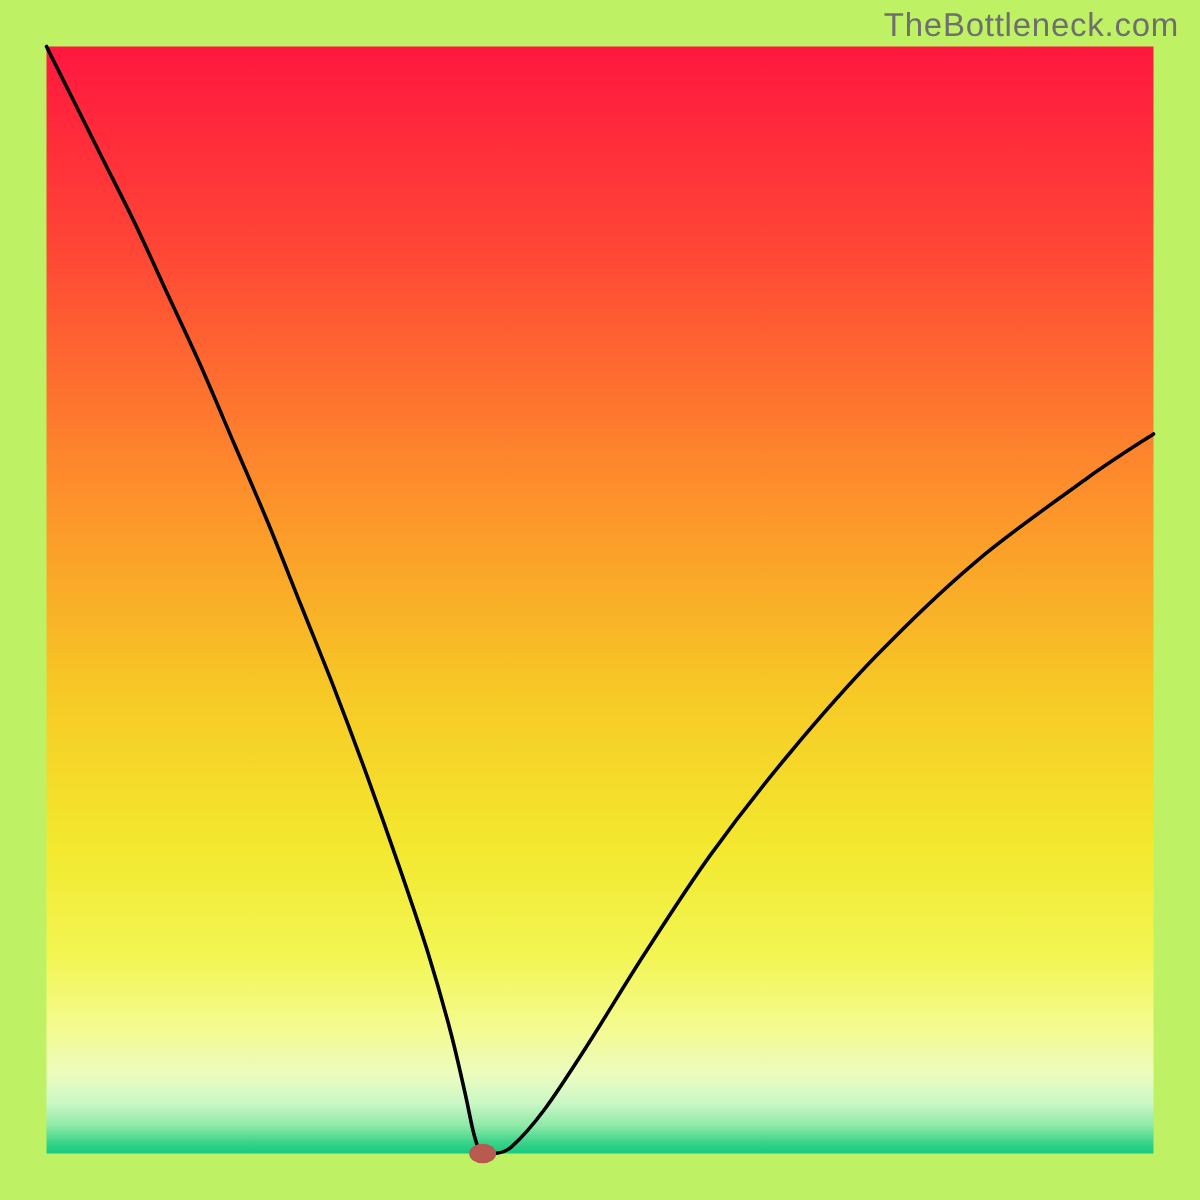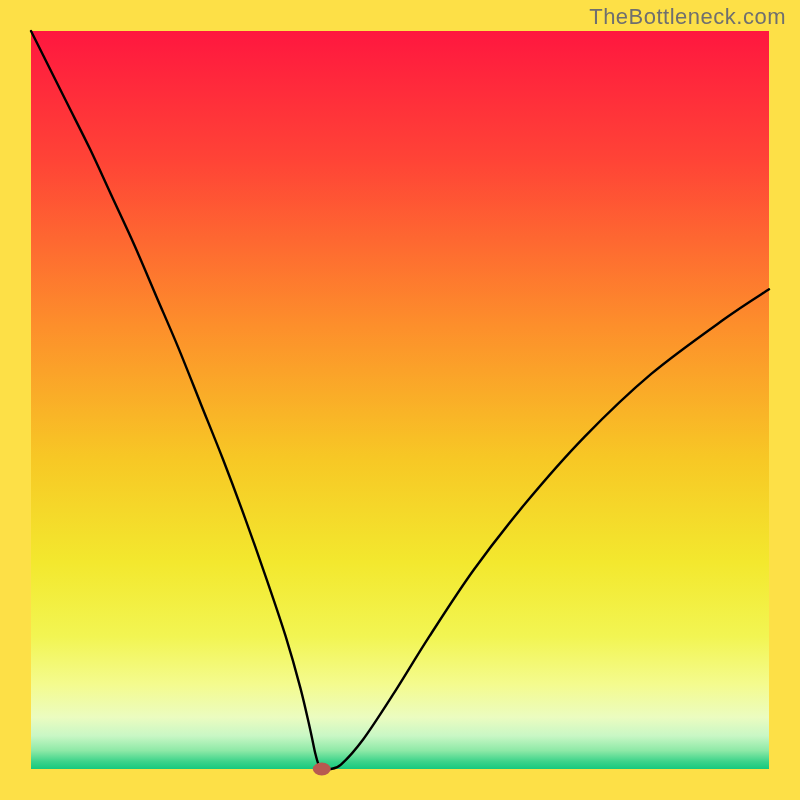--- a/index.html
+++ b/index.html
@@ -8,21 +8,21 @@
     width: 800px;
     height: 800px;
     background: #000;
     overflow: hidden;
     font-family: Arial, Helvetica, sans-serif;
   }
   .frame {
     position: relative;
     width: 800px;
     height: 800px;
-    background: #fde047;
+    background: #bef264;
   }
   .watermark {
     position: absolute;
     top: 4px;
     right: 14px;
     color: #6f6f6f;
     font-size: 22px;
     letter-spacing: 0.5px;
     font-weight: 400;
     z-index: 10;

